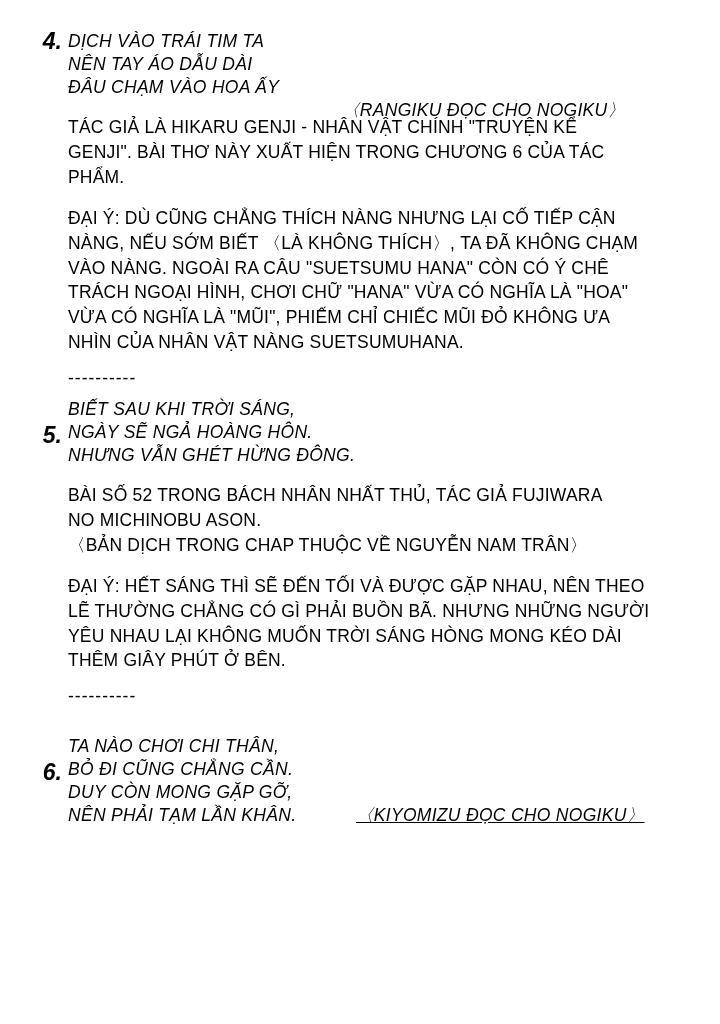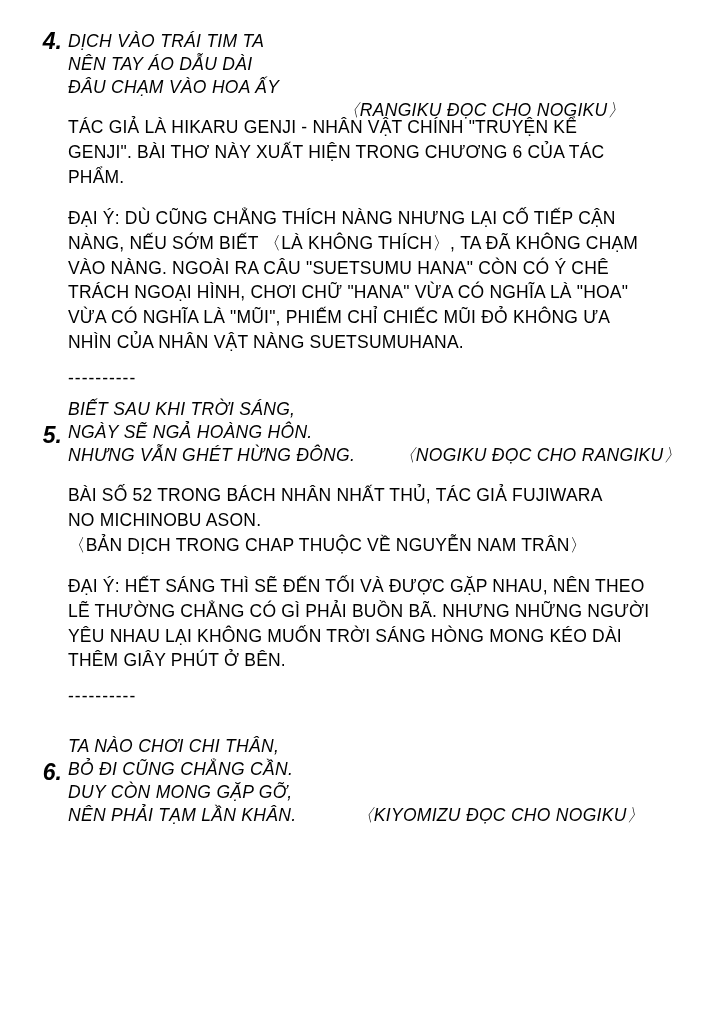--- a/index.html
+++ b/index.html
@@ -102,21 +102,21 @@
       <div class="divider">----------</div>
     </div>
   </div>
 
   <div class="entry">
     <div class="num" style="top:26px;">5.</div>
     <div class="body-col">
       <div class="poem">
         <div class="line">BIẾT SAU KHI TRỜI SÁNG,</div>
         <div class="line">NGÀY SẼ NGẢ HOÀNG HÔN.</div>
-        <div class="line"><span>NHƯNG VẪN GHÉT HỪNG ĐÔNG.</span><span class="attrib" style="left:330px; top:0;">〈NOGIKU ĐỌC CHO RANGIKU〉</span></div>
+        <div class="line"><span>NHƯNG VẪN GHÉT HỪNG ĐÔNG.</span></div>
       </div>
       <div class="para">
         <span class="ln">BÀI SỐ 52 TRONG BÁCH NHÂN NHẤT THỦ, TÁC GIẢ FUJIWARA</span>
         <span class="ln">NO MICHINOBU ASON.</span>
         <span class="ln">〈BẢN DỊCH TRONG CHAP THUỘC VỀ NGUYỄN NAM TRÂN〉</span>
       </div>
       <div class="para">
         <span class="ln">ĐẠI Ý: HẾT SÁNG THÌ SẼ ĐẾN TỐI VÀ ĐƯỢC GẶP NHAU, NÊN THEO</span>
         <span class="ln">LẼ THƯỜNG CHẲNG CÓ GÌ PHẢI BUỒN BÃ. NHƯNG NHỮNG NGƯỜI</span>
         <span class="ln">YÊU NHAU LẠI KHÔNG MUỐN TRỜI SÁNG HÒNG MONG KÉO DÀI</span>
@@ -128,18 +128,18 @@
 
   <div class="spacer-md"></div>
 
   <div class="entry">
     <div class="num" style="top:26px;">6.</div>
     <div class="body-col">
       <div class="poem">
         <div class="line">TA NÀO CHƠI CHI THÂN,</div>
         <div class="line">BỎ ĐI CŨNG CHẲNG CẦN.</div>
         <div class="line">DUY CÒN MONG GẶP GỠ,</div>
-        <div class="line"><span>NÊN PHẢI TẠM LẦN KHÂN.</span><span class="attrib" style="left:288px; top:0;">〈KIYOMIZU ĐỌC CHO NOGIKU〉</span></div>
+        <div class="line"><span>NÊN PHẢI TẠM LẦN KHÂN.</span><span class="attrib" style="left:288px; top:0;text-decoration:underline;">〈KIYOMIZU ĐỌC CHO NOGIKU〉</span></div>
       </div>
     </div>
   </div>
 
 </div>
 
 </body></html>

